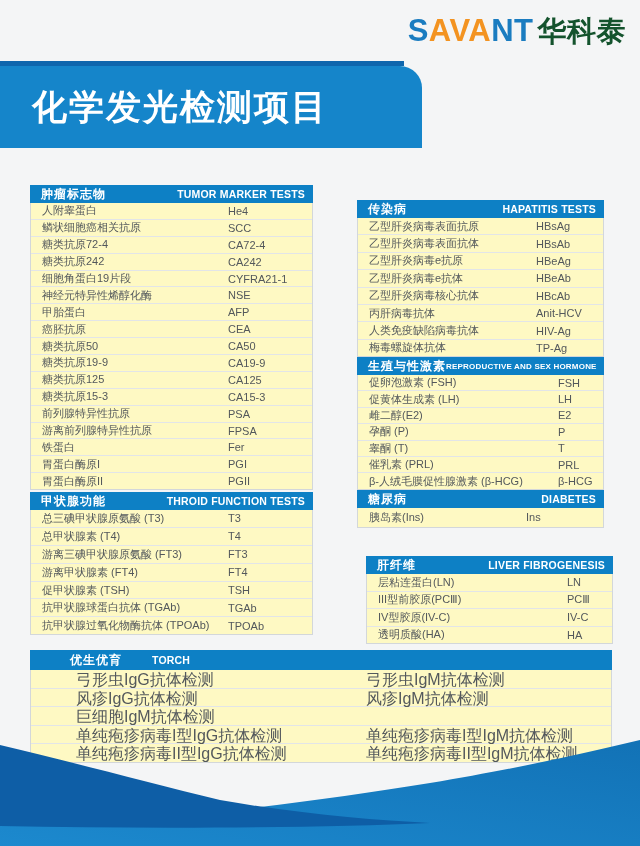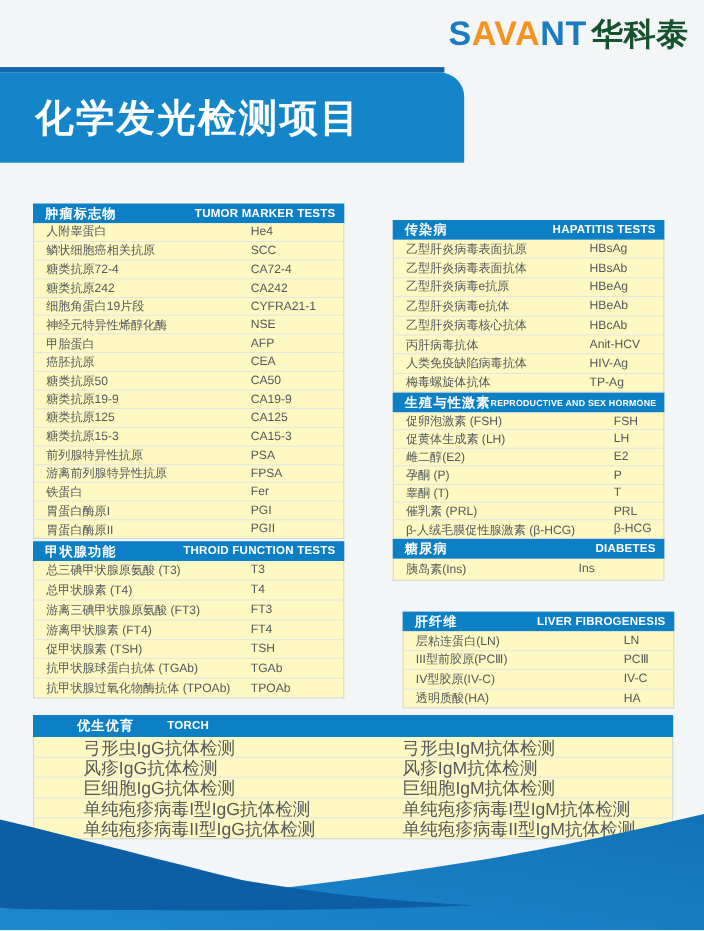--- a/index.html
+++ b/index.html
@@ -311,21 +311,20 @@
 
     <div class="torch-row">
           <span class="torch-cell">弓形虫IgG抗体检测</span>
           <span class="torch-cell">弓形虫IgM抗体检测</span>
         </div>
         <div class="torch-row">
           <span class="torch-cell">风疹IgG抗体检测</span>
           <span class="torch-cell">风疹IgM抗体检测</span>
         </div>
         <div class="torch-row">
-          <span class="torch-cell">巨细胞IgG抗体检测</span>
           <span class="torch-cell">巨细胞IgM抗体检测</span>
         </div>
         <div class="torch-row">
           <span class="torch-cell">单纯疱疹病毒I型IgG抗体检测</span>
           <span class="torch-cell">单纯疱疹病毒I型IgM抗体检测</span>
         </div>
         <div class="torch-row">
           <span class="torch-cell">单纯疱疹病毒II型IgG抗体检测</span>
           <span class="torch-cell">单纯疱疹病毒II型IgM抗体检测</span>
         </div>

